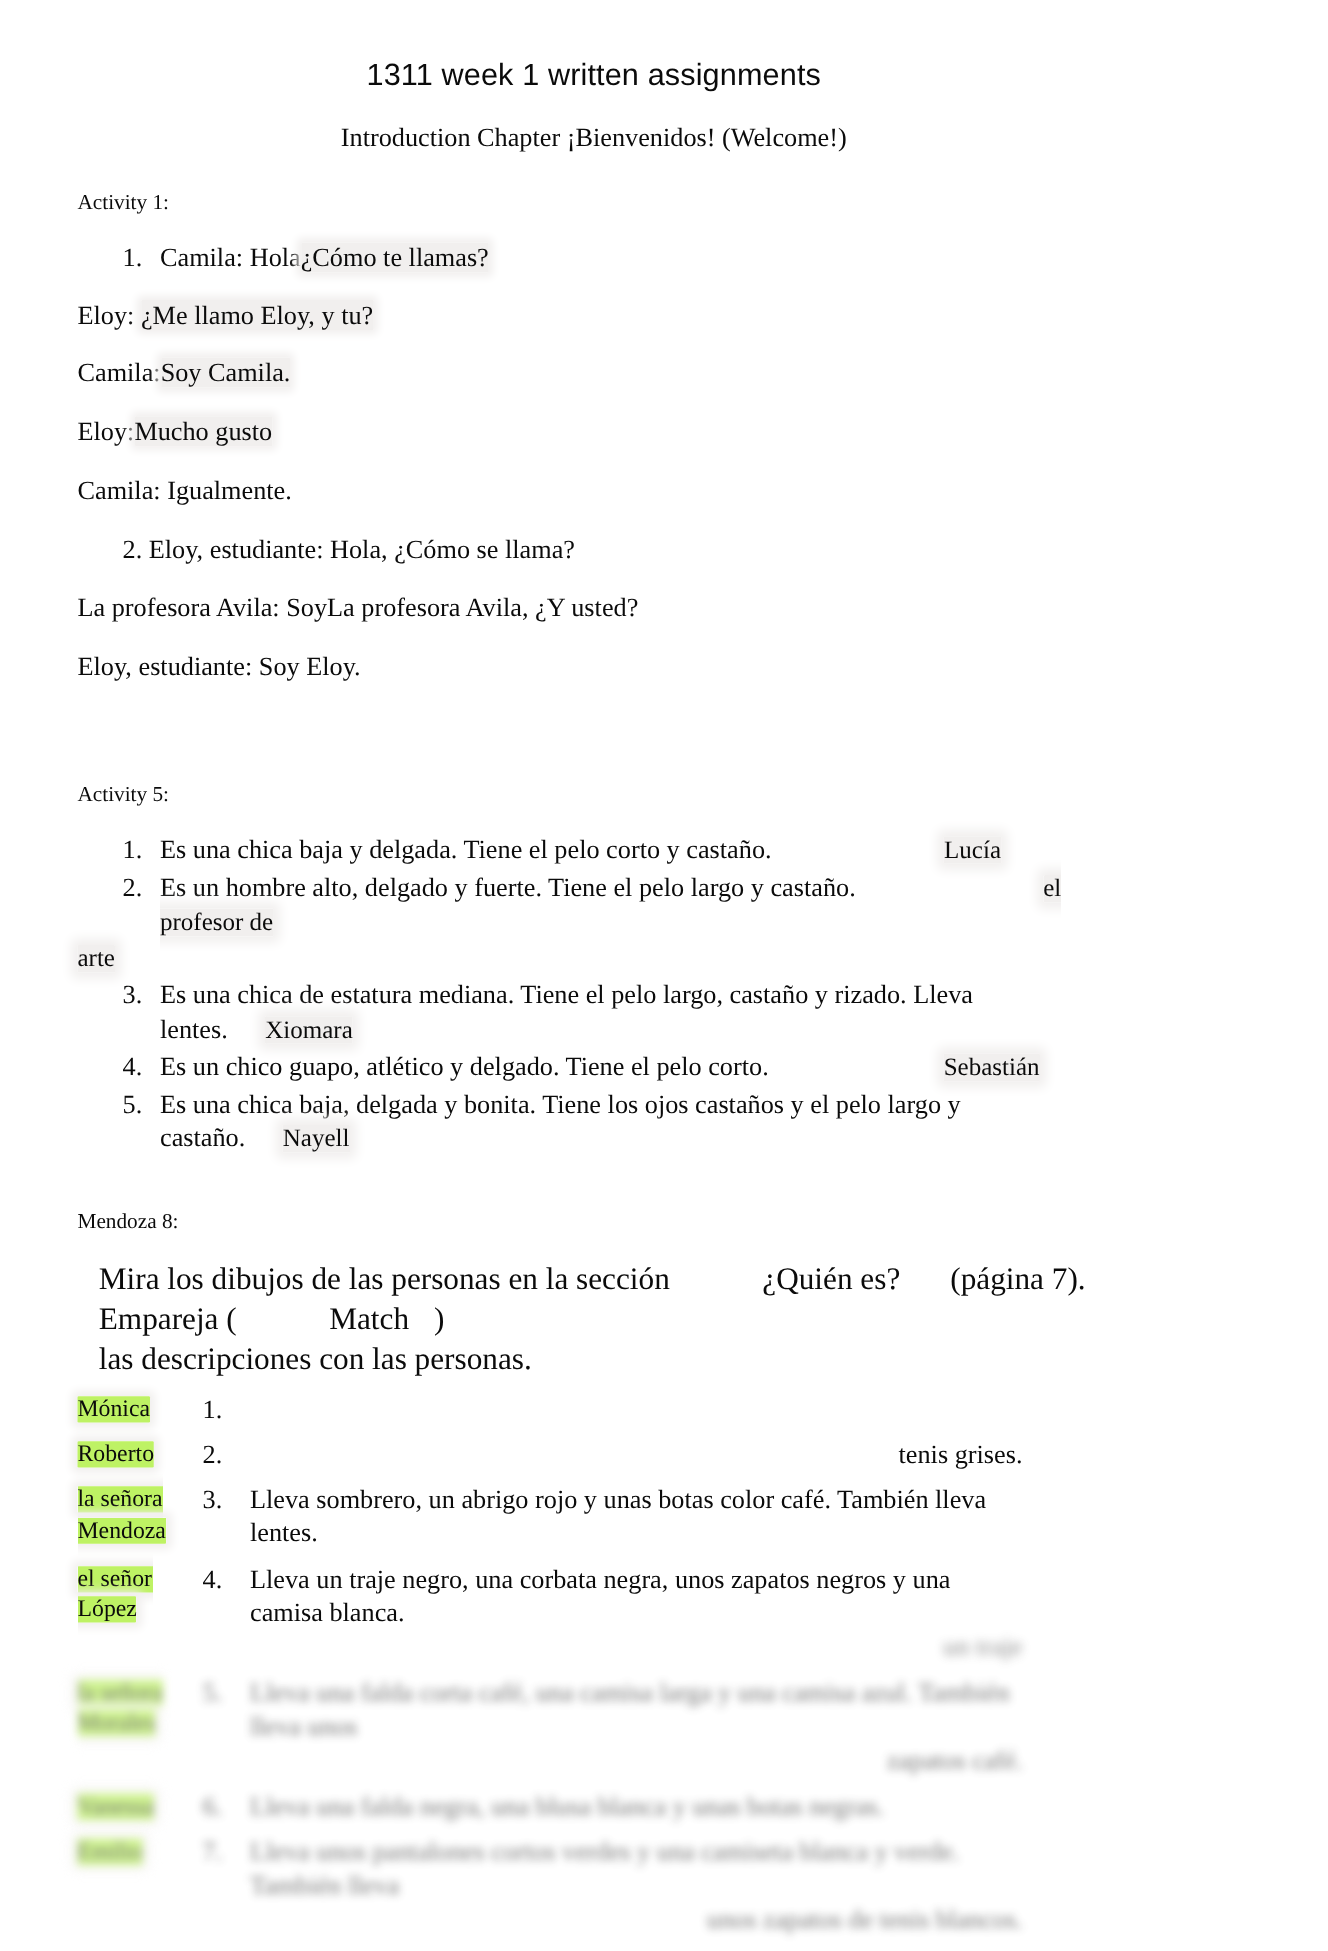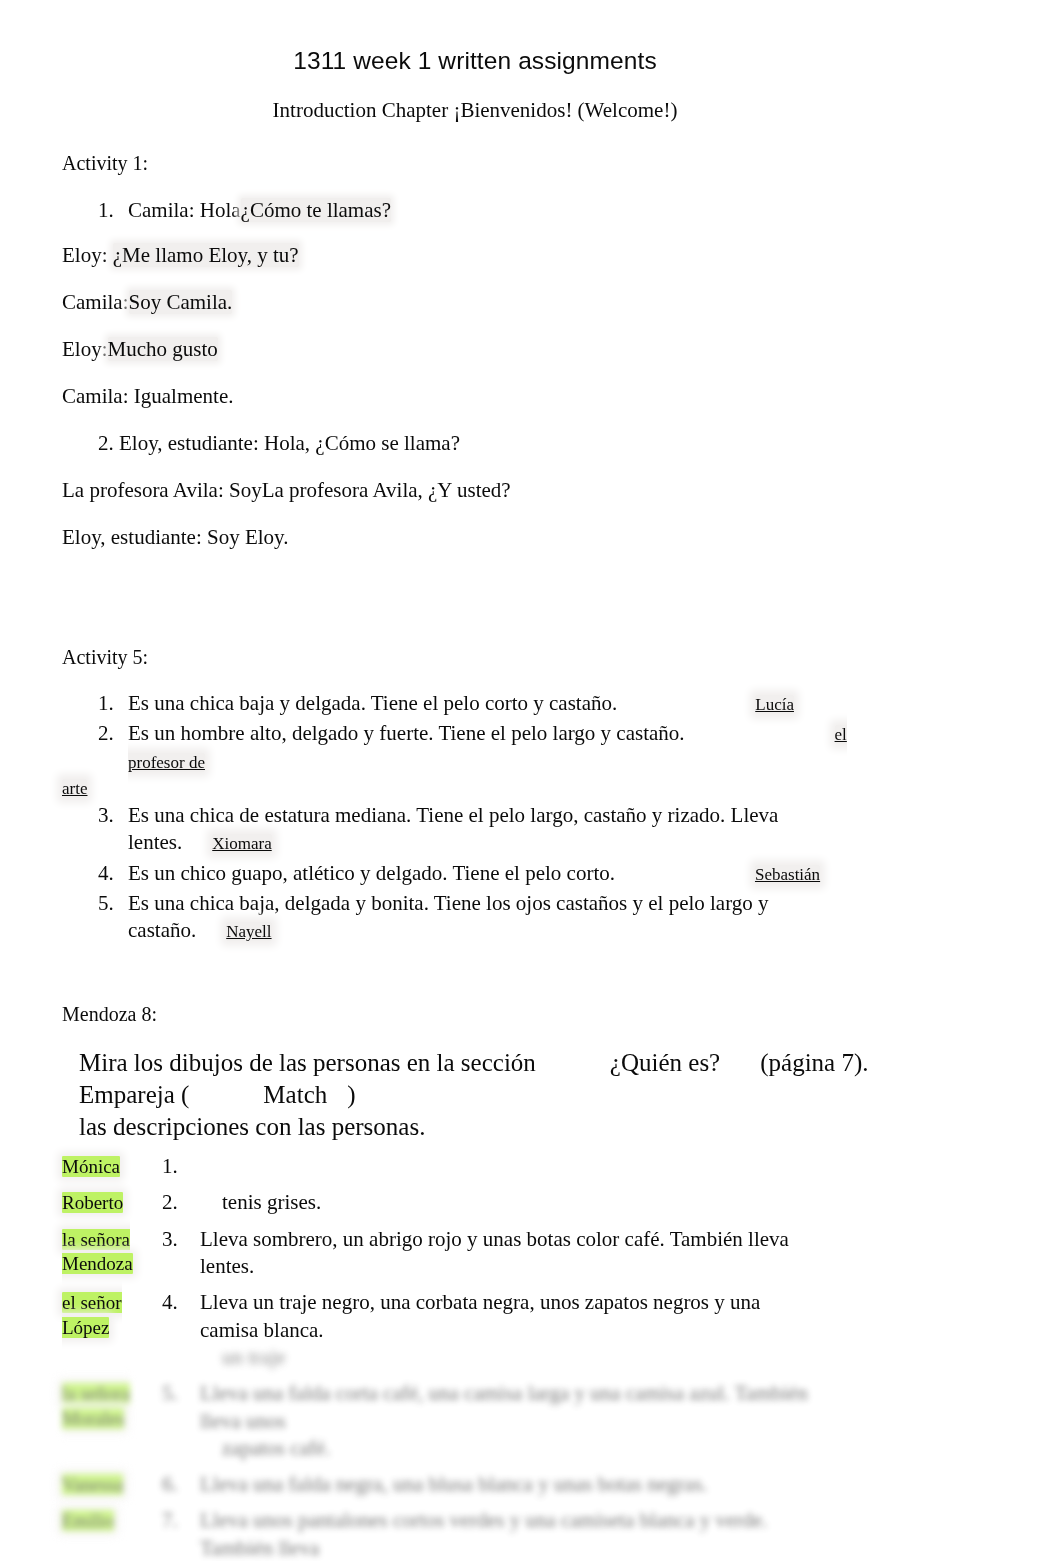--- a/index.html
+++ b/index.html
@@ -39,40 +39,39 @@
     font-weight: normal;
   }
 
   
   .p {
     font-size: 21px;
     line-height: 1.28;
     margin: 0 0 20px 0;
   }
   .activity-head {
-    font-size: 20px;
+    font-size: 17px;
     line-height: 1.28;
-    margin: 16px 0 20px 0;
+    margin: 0 0 20px 0;
   }
   .spacer-lg { height: 58px; }
   .spacer-md { height: 38px; }
 
   
   .ans {
     background: #f1efee;
     box-shadow: 0 0 7px 3px #f1efee;
     border-radius: 1px;
     margin-top: 18px;
   }
   .ans-sm {
-    font-size: 17px;
+    font-size: 20px;
     background: #f1efee;
     box-shadow: 0 0 9px 5px #f1efee;
     border-radius: 1px;
-    text-decoration: underline;
   }
 
   
   .olist {
     margin: 0;
     padding: 0;
     list-style: none;
   }
   .olist li {
     font-size: 21px;
@@ -145,20 +144,21 @@
   }
   .match-text {
     flex: 1 1 auto;
     font-size: 21px;
     line-height: 1.30;
     padding-right: 70px;
   }
   .match-text .cont {
     display: block;
     padding-left: 22px;
+    text-align: right;
   }
 
   
   .blurred {
     filter: blur(3.4px);
     opacity: 0.72;
     color: #444;
   }
   .blurred-strong {
     filter: blur(3.9px);

